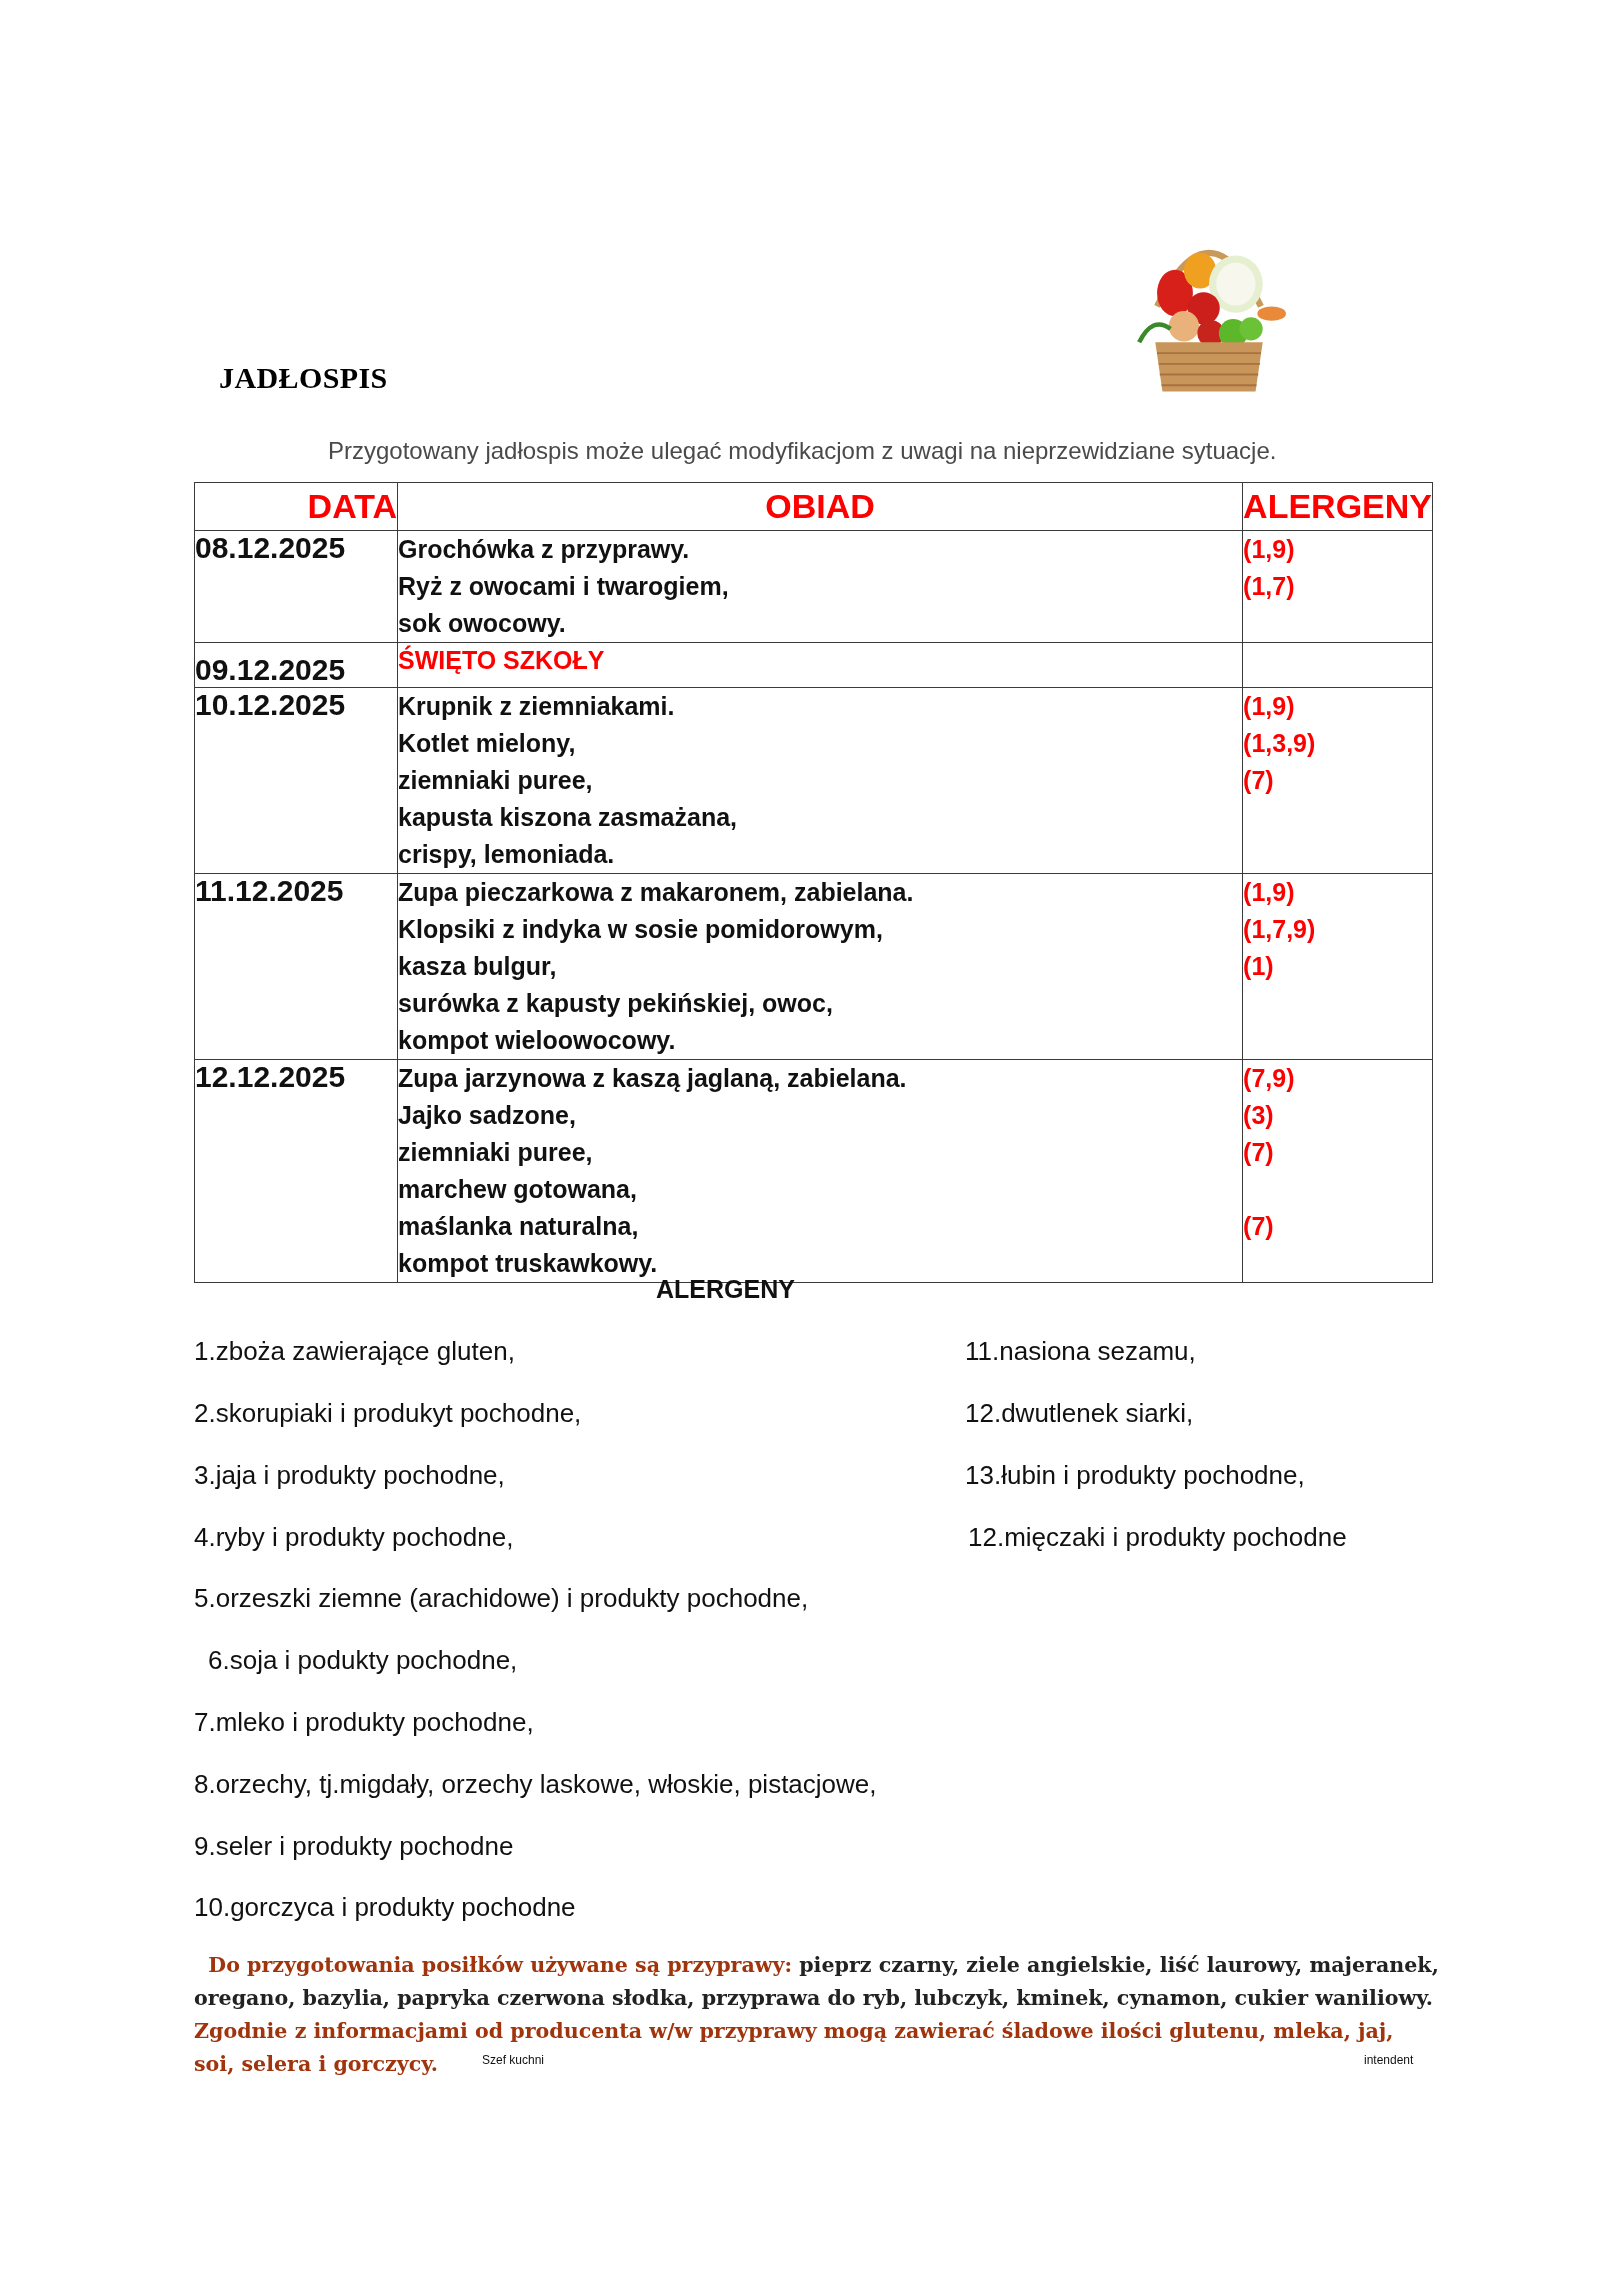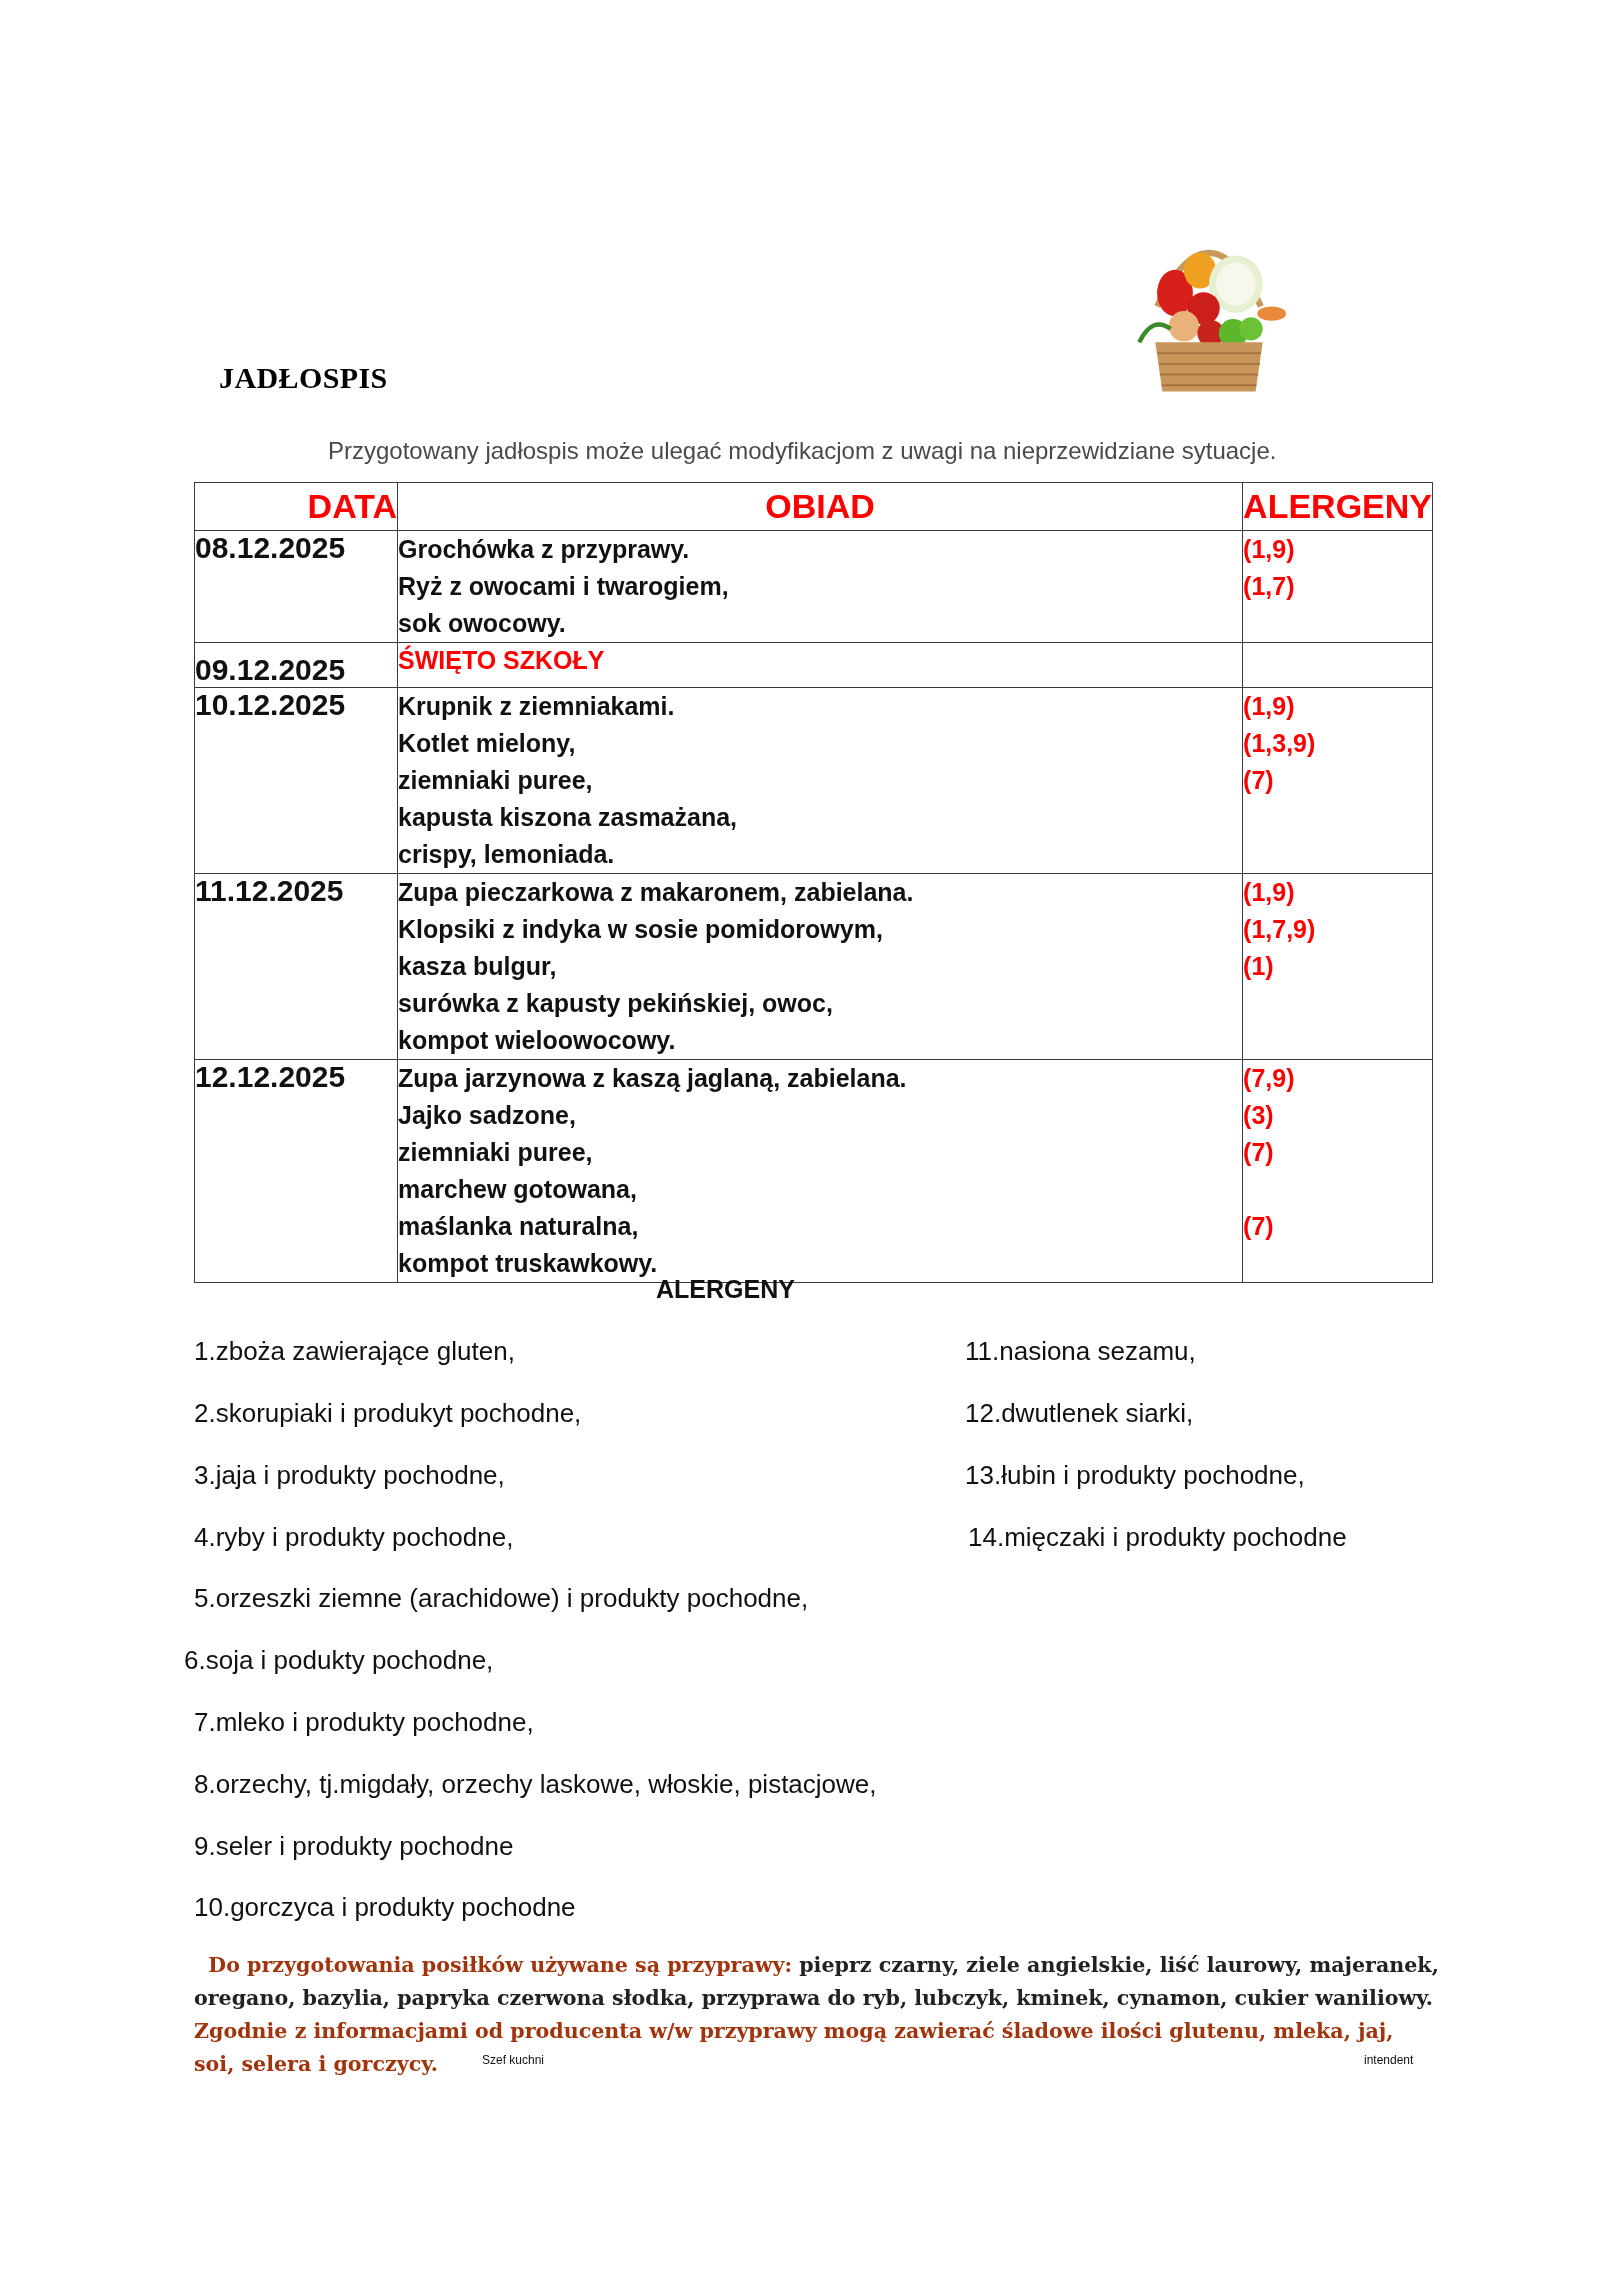--- a/index.html
+++ b/index.html
@@ -141,30 +141,30 @@
   </tbody>
 </table>
 
 <div class="aler-head">ALERGENY</div>
 
 <div class="aller-item" style="left:194px;top:1336px">1.zboża zawierające gluten,</div>
 <div class="aller-item" style="left:194px;top:1398px">2.skorupiaki i produkyt pochodne,</div>
 <div class="aller-item" style="left:194px;top:1460px">3.jaja i produkty pochodne,</div>
 <div class="aller-item" style="left:194px;top:1522px">4.ryby i produkty pochodne,</div>
 <div class="aller-item" style="left:194px;top:1583px">5.orzeszki ziemne (arachidowe) i produkty pochodne,</div>
-<div class="aller-item" style="left:184px;top:1645px">6.soja i podukty pochodne,</div>
+<div class="aller-item" style="left:208px;top:1645px">6.soja i podukty pochodne,</div>
 <div class="aller-item" style="left:194px;top:1707px">7.mleko i produkty pochodne,</div>
 <div class="aller-item" style="left:194px;top:1769px">8.orzechy, tj.migdały, orzechy laskowe, włoskie, pistacjowe,</div>
 <div class="aller-item" style="left:194px;top:1831px">9.seler i produkty pochodne</div>
 <div class="aller-item" style="left:194px;top:1892px">10.gorczyca i produkty pochodne</div>
 
 <div class="aller-item" style="left:965px;top:1336px">11.nasiona sezamu,</div>
 <div class="aller-item" style="left:965px;top:1398px">12.dwutlenek siarki,</div>
 <div class="aller-item" style="left:965px;top:1460px">13.łubin i produkty pochodne,</div>
-<div class="aller-item" style="left:968px;top:1522px">14.mięczaki i produkty pochodne</div>
+<div class="aller-item" style="left:968px;top:1522px">12.mięczaki i produkty pochodne</div>
 
 <div class="footer">
   &nbsp;&nbsp;<span class="rust">Do przygotowania posiłków używane są przyprawy:</span><span> pieprz czarny, ziele angielskie, liść laurowy, majeranek, oregano, bazylia, papryka czerwona słodka, przyprawa do ryb, lubczyk, kminek, cynamon, cukier waniliowy.</span>
   <span class="rust">Zgodnie z informacjami od producenta w/w przyprawy mogą zawierać śladowe ilości glutenu, mleka, jaj, soi, selera i gorczycy.</span>
 </div>
 
 <div class="small sign-left">Szef kuchni</div>
 <div class="small sign-right">intendent</div>
 
 

